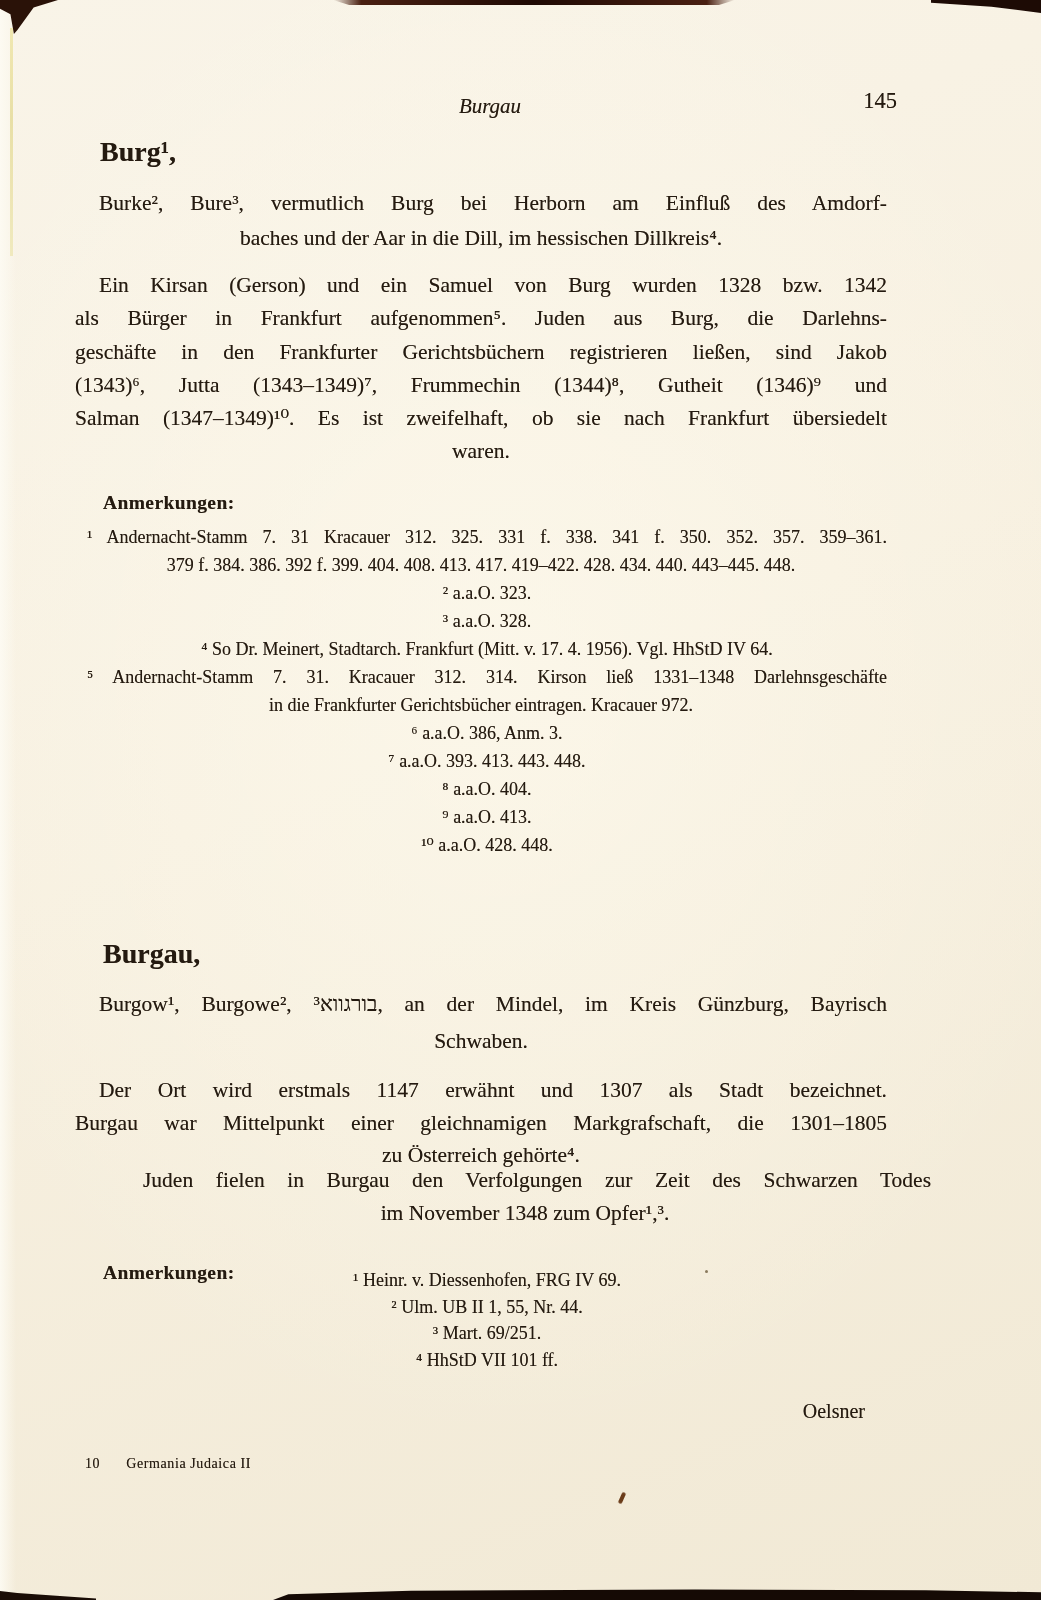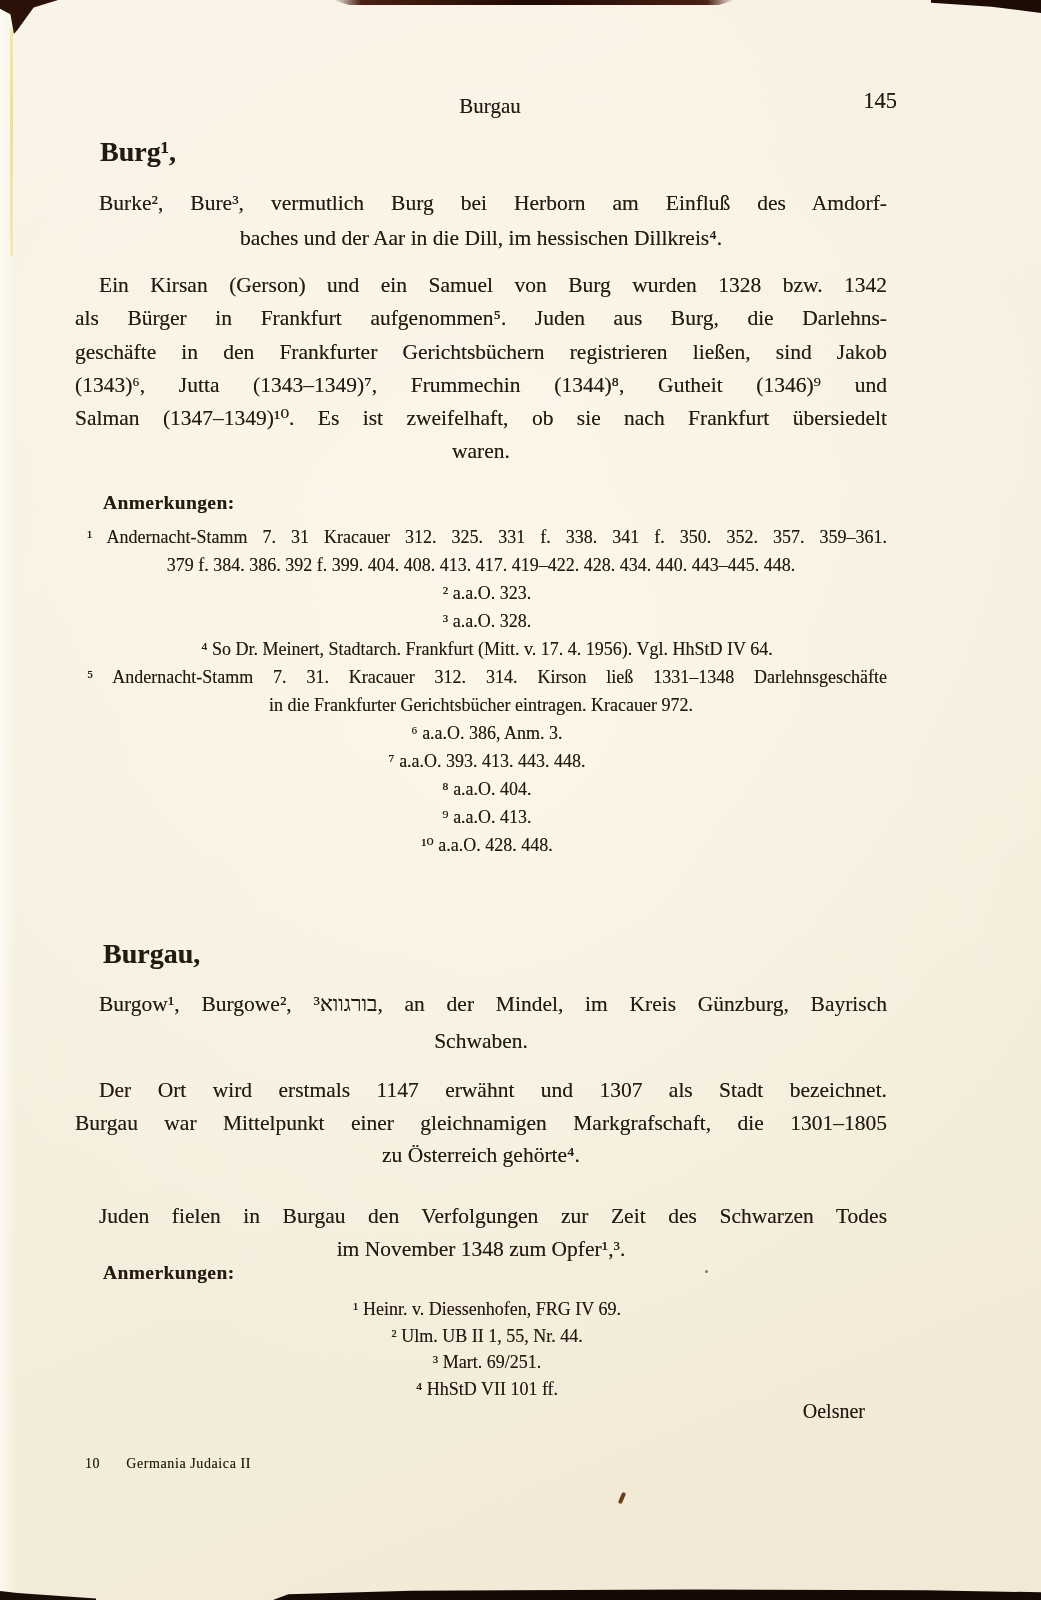--- a/index.html
+++ b/index.html
@@ -18,21 +18,21 @@
   .page *{box-sizing:border-box;}
   .abs{position:absolute;}
   .txt{text-shadow:0 0 .6px rgba(46,32,18,.55);}
   
   .col{left:75px;width:812px;}
   .line{text-align:justify;text-align-last:justify;}
   .line:last-child{text-align:center;text-align-last:auto;}
   .para .line:first-child{text-indent:24px;}
   .note .line:first-child{text-indent:12px;}
   .para{font-size:21.5px;}
-  .running{font-size:21px;text-align:center;}
+  .running{font-style:italic;font-size:21px;text-align:center;}
   .pagenum{font-size:22.5px;text-align:right;}
   .entry-heading{font-size:28px;font-weight:bold;margin:0;}
   .notes-heading{font-size:19.5px;font-weight:bold;letter-spacing:.4px;}
   .notes{font-size:18px;}
   .signature{font-size:20px;text-align:right;}
   .footer{font-size:14px;letter-spacing:.6px;}
   .footer .num{margin-right:26px;}
   
   .art{position:absolute;pointer-events:none;}
   .wedge-tl{
@@ -155,28 +155,28 @@
       <div class="line">Burgow¹, Burgowe², בורגווא³, an der Mindel, im Kreis Günzburg, Bayrisch</div>
       <div class="line">Schwaben.</div>
     </div>
 
   <div class="abs txt col para" style="top:1074px;line-height:32.5px;">
       <div class="line">Der Ort wird erstmals 1147 erwähnt und 1307 als Stadt bezeichnet.</div>
       <div class="line">Burgau war Mittelpunkt einer gleichnamigen Markgrafschaft, die 1301–1805</div>
       <div class="line">zu Österreich gehörte⁴.</div>
     </div>
 
-  <div class="abs txt col para" style="top:1200px;line-height:32.5px;">
+  <div class="abs txt col para" style="top:1164px;line-height:32.5px;margin-left:44px;">
       <div class="line">Juden fielen in Burgau den Verfolgungen zur Zeit des Schwarzen Todes</div>
       <div class="line">im November 1348 zum Opfer¹,³.</div>
     </div>
 
   <div class="abs txt notes-heading" style="left:103px;top:1262px;">Anmerkungen:</div>
 
-  <div class="abs txt col notes" style="top:1296px;line-height:26.5px;">
+  <div class="abs txt col notes" style="top:1267px;line-height:26.5px;">
     <div class="note">
         <div class="line">¹ Heinr. v. Diessenhofen, FRG IV 69.</div>
       </div>
     <div class="note">
         <div class="line">² Ulm. UB II 1, 55, Nr. 44.</div>
       </div>
     <div class="note">
         <div class="line">³ Mart. 69/251.</div>
       </div>
     <div class="note">

